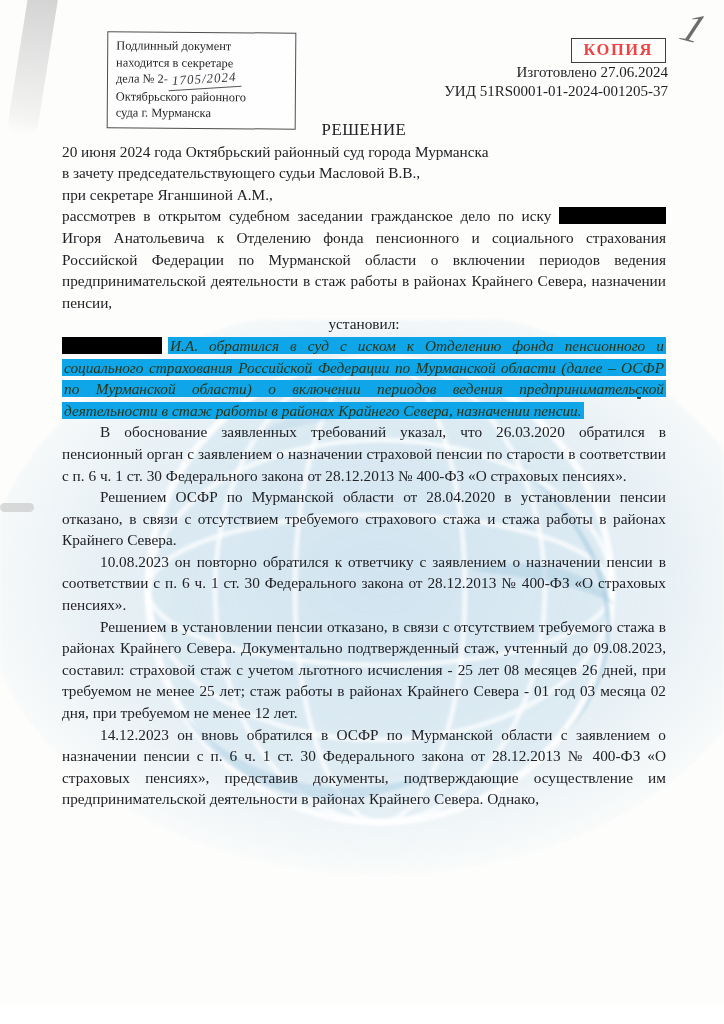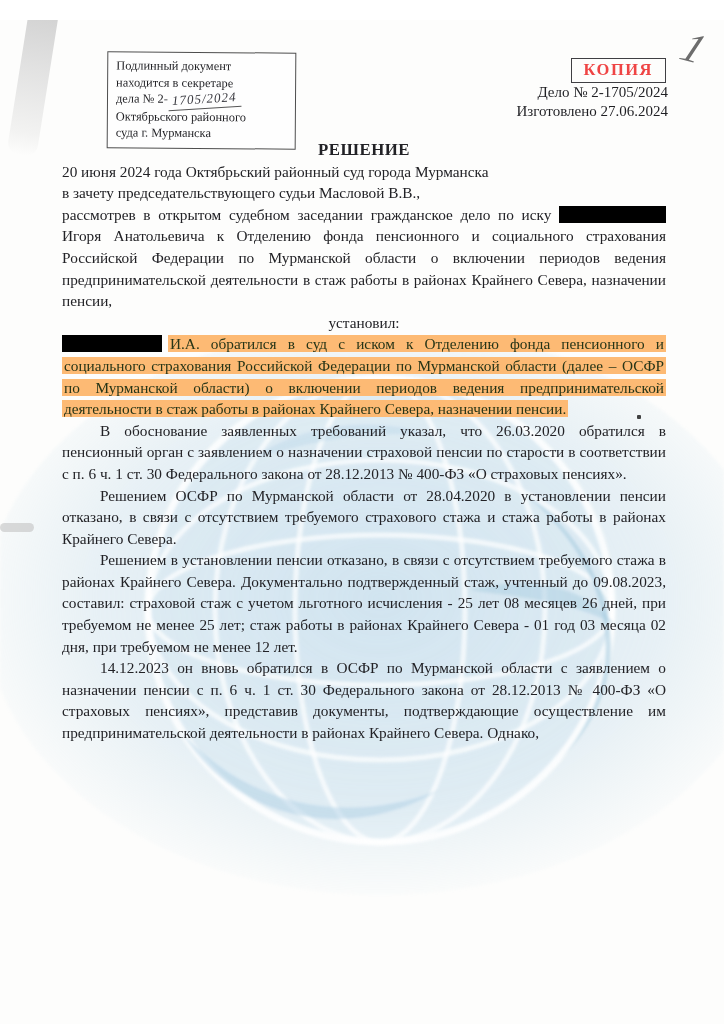--- a/index.html
+++ b/index.html
@@ -3,21 +3,21 @@
 <meta charset="utf-8">
 <style>
   html,body{margin:0;padding:0;}
   body{
     width:724px;height:1024px;overflow:hidden;
     font-family:"Liberation Serif","DejaVu Serif",serif;
     background:#ffffff;
   }
   .page{
     position:relative;width:724px;height:1004px;
-    background:#fdfdfc;overflow:hidden;margin-top:20px;
+    background:#fdfdfc;overflow:hidden;
   }
   
   .corner-fold{
     position:absolute;left:18px;top:-14px;width:30px;height:150px;
     background:linear-gradient(180deg,#c2c2c2 0%,#d8d8d8 40%,#efefee 85%,rgba(255,255,255,0) 100%);
     transform:rotate(9deg);border-radius:12px;opacity:.75;
   }
   .smudge-left{
     position:absolute;left:0;top:503px;width:34px;height:9px;
     background:#bdbdbd;border-radius:5px;opacity:.55;
@@ -57,33 +57,33 @@
     position:absolute;right:56px;top:63px;text-align:right;
     font-size:15px;line-height:18.6px;color:#1f1f23;z-index:2;white-space:nowrap;
   }
   
   .content{
     position:absolute;left:62px;top:119px;width:604px;z-index:1;
     color:#222226;font-size:15.3px;line-height:21.6px;
   }
   .content p{margin:0;}
   .t-center{text-align:center;}
-  .title-main{font-size:16.8px;letter-spacing:.5px;font-weight:bold;}
+  .title-main{font-size:16.8px;letter-spacing:.5px;}
   .justify{text-align:justify;}
   .indent{text-indent:38px;text-align:justify;}
   .redaction{
     display:inline-block;background:#000;height:17px;
     vertical-align:-3px;
   }
   .redaction-1{width:107px;}
   .redaction-2{width:100px;margin-right:6px;}
   .hl{
-    background:#fdba74;color:#273517;
+    background:#0ea5e9;color:#273517;
     padding:0 2px;
-    -webkit-box-decoration-break:clone;box-decoration-break:clone;
+    -webkit-box-decoration-break:clone;box-decoration-break:clone;font-style:italic;
   }
 </style>
 </head>
 <body>
 
 <div class="page">
 
   <svg class="watermark" viewBox="0 0 724 560" xmlns="http://www.w3.org/2000/svg" aria-hidden="true">
     <defs>
       <radialGradient id="gWash" cx="50%" cy="48%" r="55%">
@@ -113,39 +113,41 @@
     <span>находится в секретаре</span><br>
     <span>дела № 2-</span><span class="stamp-handwriting">1705/2024</span><br>
     <span>Октябрьского районного</span><br>
     <span>суда г. Мурманска</span>
   </div>
 
   <div class="kopiya">КОПИЯ</div>
   <div class="page-mark">1</div>
 
   <div class="case-info">
-    <div>Дело № 2-1705/2024</div>
     <div>Изготовлено 27.06.2024</div>
+    <div>УИД 51RS0001-01-2024-001205-37</div>
   </div>
 
   <div class="content">
     <p class="t-center title-main">РЕШЕНИЕ</p>
 
     <p>20 июня 2024 года Октябрьский районный суд города Мурманска</p>
     <p>в зачету председательствующего судьи Масловой В.В.,</p>
+    <p>при секретаре Яганшиной А.М.,</p>
 
     <p class="justify"><span>рассмотрев в открытом судебном заседании гражданское дело по иску</span>
       <span class="redaction redaction-1"></span>
       <span>Игоря Анатольевича к Отделению фонда пенсионного и социального страхования Российской Федерации по Мурманской области о включении периодов ведения предпринимательской деятельности в стаж работы в районах Крайнего Севера, назначении пенсии,</span></p>
 
     <p class="t-center">установил:</p>
 
     <p class="justify"><span class="redaction redaction-2"></span><span class="hl">И.А. обратился в суд с иском к Отделению фонда пенсионного и социального страхования Российской Федерации по Мурманской области (далее – ОСФР по Мурманской области) о включении периодов ведения предпринимательской деятельности в стаж работы в районах Крайнего Севера, назначении пенсии.</span></p>
 
     <div id="paragraphs">
         <p class="indent">В обоснование заявленных требований указал, что 26.03.2020 обратился в пенсионный орган с заявлением о назначении страховой пенсии по старости в соответствии с п. 6 ч. 1 ст. 30 Федерального закона от 28.12.2013 № 400-ФЗ «О страховых пенсиях».</p>
         <p class="indent">Решением ОСФР по Мурманской области от 28.04.2020 в установлении пенсии отказано, в связи с отсутствием требуемого страхового стажа и стажа работы в районах Крайнего Севера.</p>
+        <p class="indent">10.08.2023 он повторно обратился к ответчику с заявлением о назначении пенсии в соответствии с п. 6 ч. 1 ст. 30 Федерального закона от 28.12.2013 № 400-ФЗ «О страховых пенсиях».</p>
         <p class="indent">Решением в установлении пенсии отказано, в связи с отсутствием требуемого стажа в районах Крайнего Севера. Документально подтвержденный стаж, учтенный до 09.08.2023, составил: страховой стаж с учетом льготного исчисления - 25 лет 08 месяцев 26 дней, при требуемом не менее 25 лет; стаж работы в районах Крайнего Севера - 01 год 03 месяца 02 дня, при требуемом не менее 12 лет.</p>
         <p class="indent">14.12.2023 он вновь обратился в ОСФР по Мурманской области с заявлением о назначении пенсии с п. 6 ч. 1 ст. 30 Федерального закона от 28.12.2013 № 400-ФЗ «О страховых пенсиях», представив документы, подтверждающие осуществление им предпринимательской деятельности в районах Крайнего Севера. Однако,</p>
       </div>
   </div>
 
 </div>
 
 </body></html>

